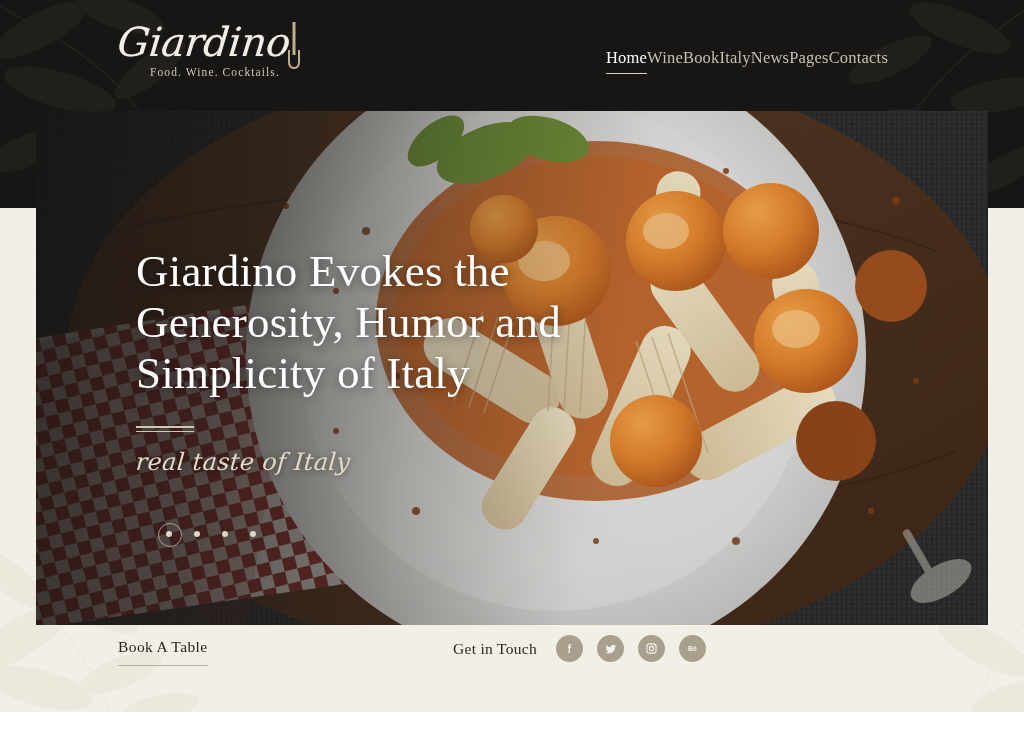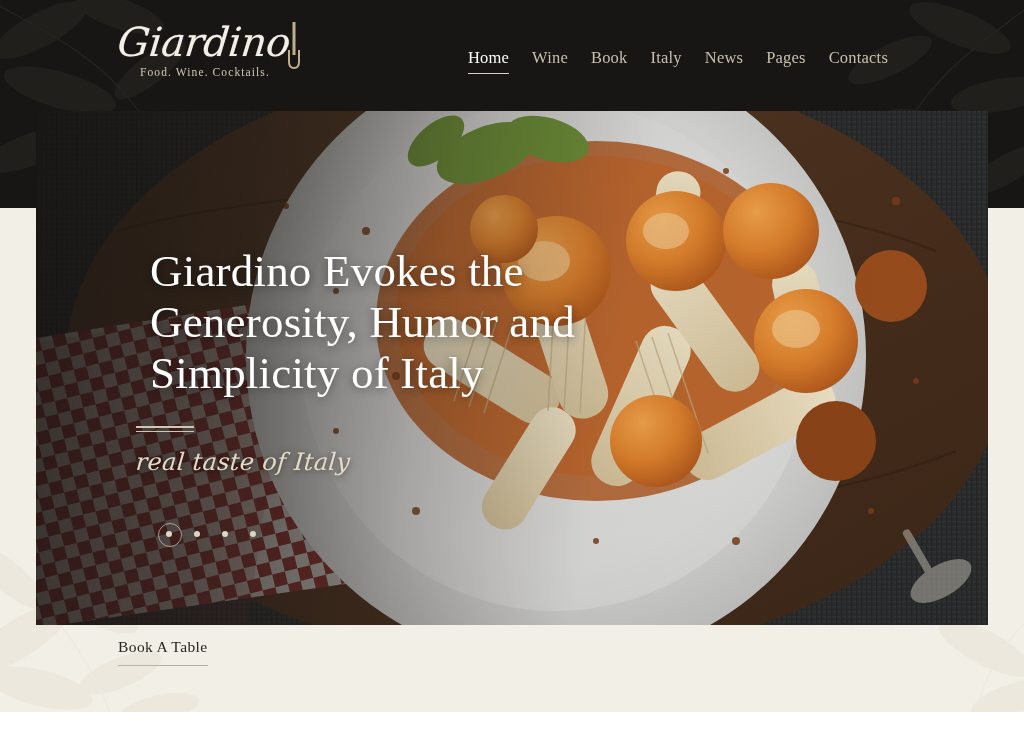--- a/index.html
+++ b/index.html
@@ -34,34 +34,34 @@
     color:#f3efe7;
     letter-spacing:-0.5px;
     line-height:1;
     display:block;
     transform:skewX(-6deg);
     text-shadow:0 0 1px rgba(255,255,255,.4);
   }
   .logo-sub {
     display:block;
     margin-top:4px;
-    margin-left:22px;
+    margin-left:32px;
     font-family:"Liberation Serif", serif;
     font-size:11.5px;
     letter-spacing:1.1px;
     color:#cfc7b6;
   }
   .fork-icon {
     position:absolute; right:-4px; top:0px;
   }
 
   
   .nav {
     position:absolute; right:136px; top:48px;
-    display:flex; align-items:flex-start; gap:23px;justify-content:center;
+    display:flex; align-items:flex-start; justify-content:center;
   }
   .nav-item {
     font-family:"Liberation Serif", serif;
     font-size:16.5px;
     color:#c8bfae;
     letter-spacing:.2px;
     cursor:pointer;
     padding-bottom:5px;
     white-space:nowrap;
   }
@@ -93,21 +93,20 @@
     position:absolute; left:100px; top:135px; width:560px; z-index:6;
   }
   .hero-title {
     font-family:"Liberation Serif", serif;
     font-size:45px;
     line-height:1.13;
     color:#ffffff;
     font-weight:400;
     letter-spacing:.2px;
     text-shadow:0 2px 10px rgba(0,0,0,.45);
-    margin-left:14px;
   }
   .hero-rule {
     margin-top:27px; margin-bottom:16px;
     width:58px; height:0;
     border-top:2px solid #cfc7b4;
     border-bottom:1px solid #cfc7b4;
     padding-top:3px;
   }
   .hero-tagline {
     font-family:"DejaVu Serif", serif;
@@ -368,16 +367,45 @@
       <span class="dot active"></span>
       <span class="dot"></span>
       <span class="dot"></span>
       <span class="dot"></span>
     </div>
   </div>
 
   <div class="footer-row">
     <span class="book-table">Book A Table</span>
 
+    <div class="touch-group">
+      <span class="touch-label">Get in Touch</span>
+
+      <span class="social">
+        <svg width="13" height="13" viewBox="0 0 24 24" fill="#f3f1ea">
+            <path d="M15.1 8.5h-2.2V7c0-.6.4-.8.7-.8h1.5V3.6h-2c-2.3 0-2.8 1.7-2.8 2.8v2.1H8.9V11h1.4v9.4h2.6V11h1.9l.3-2.5z"></path>
+          </svg>
+      </span>
+
+      <span class="social">
+        <svg width="14" height="14" viewBox="0 0 24 24" fill="#f3f1ea">
+            <path d="M21 6.3c-.7.3-1.4.5-2.2.6.8-.5 1.4-1.2 1.7-2.1-.8.4-1.6.8-2.5.9-.7-.8-1.7-1.2-2.8-1.2-2.1 0-3.8 1.7-3.8 3.8 0 .3 0 .6.1.9-3.2-.2-6-1.7-7.9-4-.3.6-.5 1.2-.5 2 0 1.3.7 2.5 1.7 3.2-.6 0-1.2-.2-1.7-.5 0 1.9 1.3 3.4 3.1 3.8-.3.1-.7.1-1 .1-.2 0-.5 0-.7-.1.5 1.5 1.9 2.6 3.6 2.7-1.3 1-3 1.6-4.7 1.6H2c1.8 1.1 3.8 1.7 6 1.7 7.2 0 11.1-5.9 11.1-11.1v-.5c.8-.5 1.4-1.2 1.9-1.9z"></path>
+          </svg>
+      </span>
+
+      <span class="social">
+        <svg width="13" height="13" viewBox="0 0 24 24" fill="none" stroke="#f3f1ea" stroke-width="2">
+          <rect x="3.5" y="3.5" width="17" height="17" rx="5"></rect>
+          <circle cx="12" cy="12" r="4"></circle>
+          <circle cx="17.2" cy="6.9" r="1.1" fill="#f3f1ea" stroke="none"></circle>
+        </svg>
+      </span>
+
+      <span class="social">
+        <svg width="15" height="15" viewBox="0 0 24 24">
+            <text x="12" y="16" text-anchor="middle" font-family="Liberation Sans, sans-serif" font-size="11" font-weight="bold" fill="#f3f1ea">Bē</text>
+          </svg>
+      </span>
+    </div>
   </div>
 
   <div class="bottom-white"></div>
 </div>
 
 </body></html>

